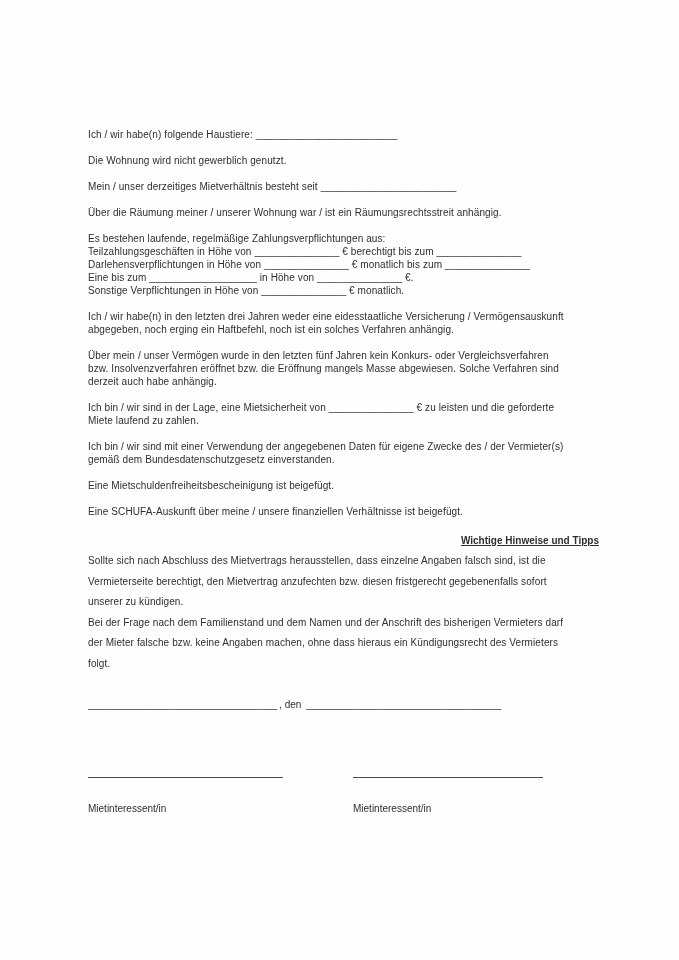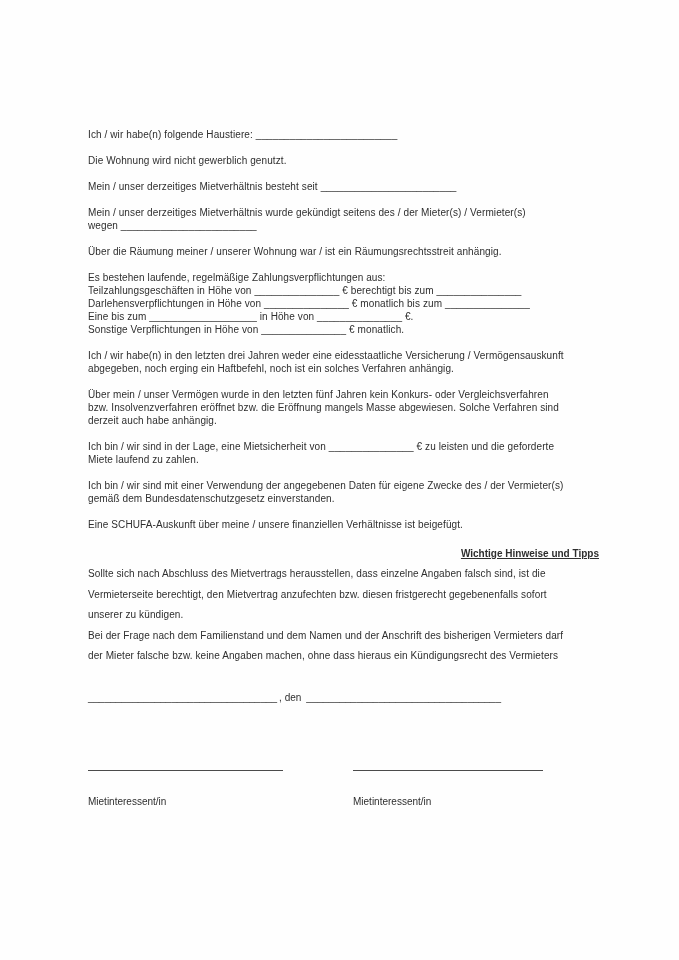--- a/index.html
+++ b/index.html
@@ -55,24 +55,20 @@
   </div>
 
   <div class="para">
     <div class="line">Die Wohnung wird nicht gewerblich genutzt.</div>
   </div>
 
   <div class="para">
     <div class="line">Mein / unser derzeitiges Mietverhältnis besteht seit ________________________</div>
   </div>
 
-  <div class="para">
-    <div class="line">Mein / unser derzeitiges Mietverhältnis wurde gekündigt seitens des / der Mieter(s) / Vermieter(s)</div>
-    <div class="line">wegen ________________________</div>
-  </div>
 
   <div class="para">
     <div class="line">Über die Räumung meiner / unserer Wohnung war / ist ein Räumungsrechtsstreit anhängig.</div>
   </div>
 
   <div class="para">
     <div class="line">Es bestehen laufende, regelmäßige Zahlungsverpflichtungen aus:</div>
     <div class="line">Teilzahlungsgeschäften in Höhe von _______________ € berechtigt bis zum _______________</div>
     <div class="line">Darlehensverpflichtungen in Höhe von _______________ € monatlich bis zum _______________</div>
     <div class="line">Eine bis zum ___________________ in Höhe von _______________ €.</div>
@@ -93,36 +89,40 @@
   <div class="para">
     <div class="line">Ich bin / wir sind in der Lage, eine Mietsicherheit von _______________ € zu leisten und die geforderte</div>
     <div class="line">Miete laufend zu zahlen.</div>
   </div>
 
   <div class="para">
     <div class="line">Ich bin / wir sind mit einer Verwendung der angegebenen Daten für eigene Zwecke des / der Vermieter(s)</div>
     <div class="line">gemäß dem Bundesdatenschutzgesetz einverstanden.</div>
   </div>
 
+  <div class="para">
+    <div class="line">Eine Mietschuldenfreiheitsbescheinigung ist beigefügt.</div>
+  </div>
 
   <div class="para">
     <div class="line">Eine SCHUFA-Auskunft über meine / unsere finanziellen Verhältnisse ist beigefügt.</div>
   </div>
 
   <div class="notes-heading">Wichtige Hinweise und Tipps</div>
 
   <div class="notes para">
     <div class="line">Sollte sich nach Abschluss des Mietvertrags herausstellen, dass einzelne Angaben falsch sind, ist die</div>
     <div class="line">Vermieterseite berechtigt, den Mietvertrag anzufechten bzw. diesen fristgerecht gegebenenfalls sofort</div>
     <div class="line">unserer zu kündigen.</div>
   </div>
 
   <div class="notes para">
     <div class="line">Bei der Frage nach dem Familienstand und dem Namen und der Anschrift des bisherigen Vermieters darf</div>
     <div class="line">der Mieter falsche bzw. keine Angaben machen, ohne dass hieraus ein Kündigungsrecht des Vermieters</div>
+    <div class="line">folgt.</div>
   </div>
 
   <div class="date-row">
     <span class="blank">__________________________________</span><span class="den-label">, den</span><span class="blank">___________________________________</span>
   </div>
 
   <div class="sig-row">
     <div class="sig-col-left">
       <div class="sig-rule"></div>
       <div class="sig-label">Mietinteressent/in</div>

